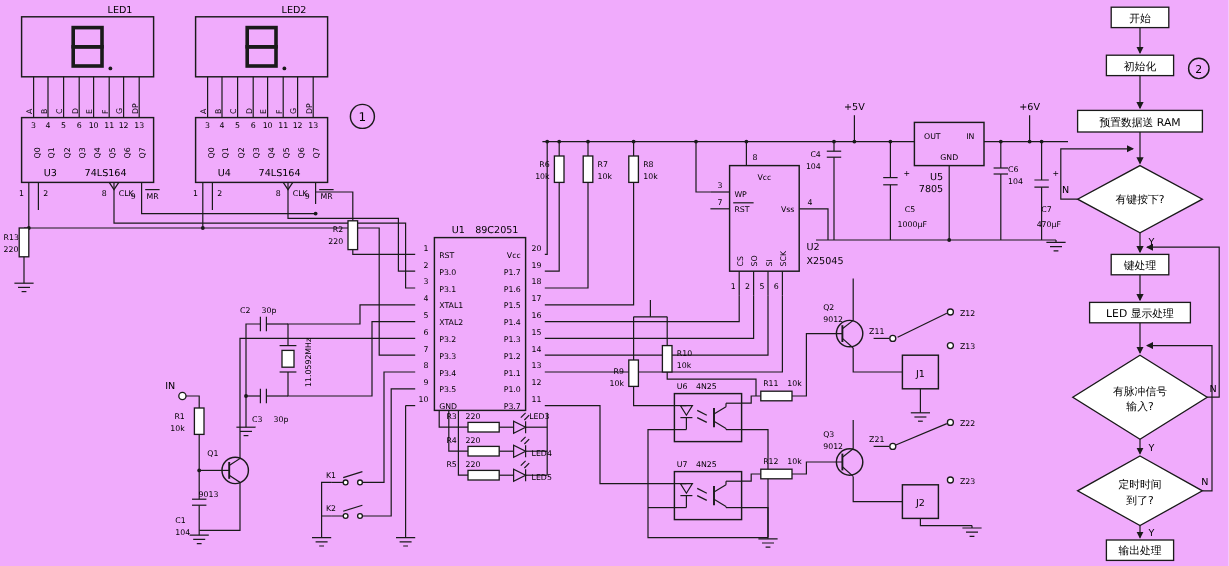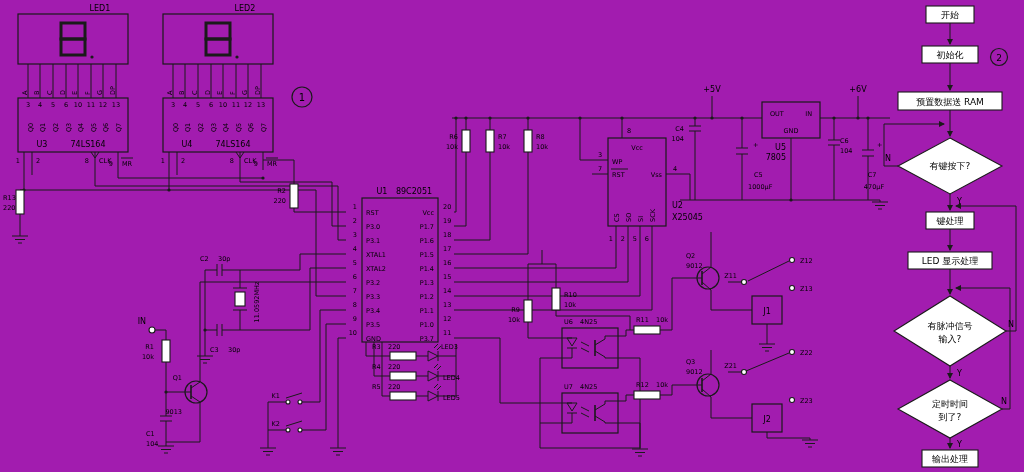--- a/index.html
+++ b/index.html
@@ -1,16 +1,16 @@
 <!DOCTYPE html>
 <html><head>
 <meta charset="utf-8">
 <style>
   html,body{margin:0;padding:0;background:#fff}
-  #stage{width:1024px;height:472px;position:relative;background:#a21caf}
+  #stage{width:1024px;height:472px;position:relative;background:#f0abfc}
   svg{display:block}
   svg text{font-family:"DejaVu Sans",sans-serif;fill:#000}
   .w{stroke:#1a1a1a;stroke-width:1;fill:none}
   .w2{stroke:#1a1a1a;stroke-width:1.6;fill:none}
   .ic{fill:none;stroke:#1a1a1a;stroke-width:1.2}
   .cmp{fill:#fff;stroke:#1a1a1a;stroke-width:1.1}
   .seg{fill:none;stroke:#1a1a1a;stroke-width:3}
   .dot{fill:#1a1a1a;stroke:none}
   .led{fill:none;stroke:#1a1a1a;stroke-width:1}
   .t7{font-size:6.5px}

